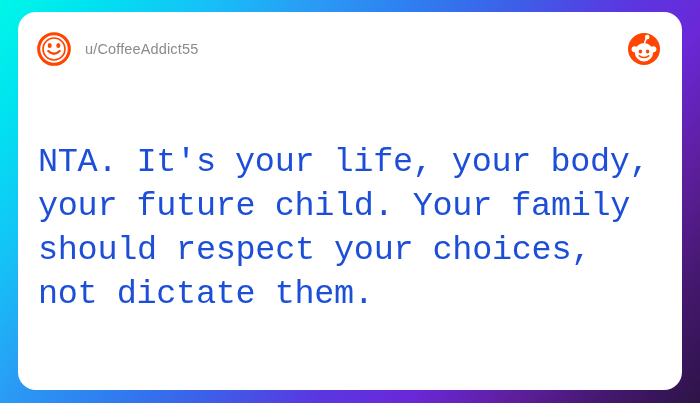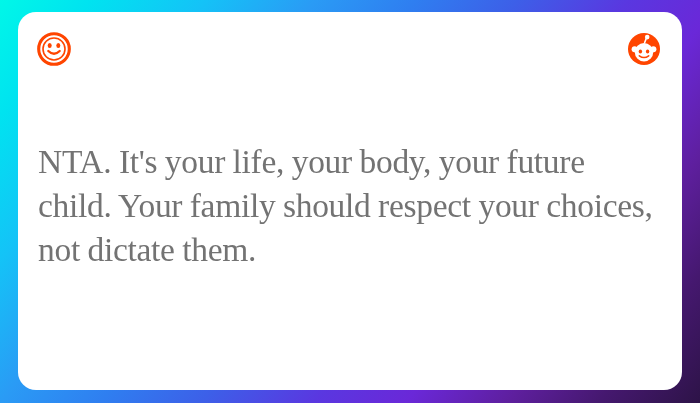--- a/index.html
+++ b/index.html
@@ -93,24 +93,24 @@
     right: 0;
     top: 128px;
     padding: 0 22px 0 20px;
     box-sizing: border-box;
   }
 
   .comment-text {
     margin: 0;
     font-size: 33.5px;
     line-height: 44px;
-    color: #737373;
+    color: #1d4ed8;
     letter-spacing: -0.3px;
     font-weight: 400;
-    font-family: Liberation Serif, serif;
+    font-family: Liberation Mono, monospace;
     word-spacing: -0.5px;
   }
 </style>
 </head>
 <body>
 
 <div class="canvas">
 
   <div class="card">
 
@@ -119,20 +119,21 @@
       <span class="avatar">
         <svg viewBox="0 0 36 36" width="36" height="36" xmlns="http://www.w3.org/2000/svg">
           <circle cx="18" cy="18" r="15.3" fill="none" stroke="#FF4500" stroke-width="3.1"></circle>
           <circle cx="18" cy="18" r="11.0" fill="none" stroke="#FF4500" stroke-width="1.6"></circle>
           <ellipse cx="13.7" cy="14.6" rx="2.0" ry="2.5" fill="#FF4500"></ellipse>
           <ellipse cx="22.3" cy="14.6" rx="2.0" ry="2.5" fill="#FF4500"></ellipse>
           <path d="M12.3 20.0 Q18 25.6 23.7 20.0" fill="none" stroke="#FF4500" stroke-width="2.3" stroke-linecap="round"></path>
         </svg>
       </span>
 
+      <span class="username">u/CoffeeAddict55</span>
 
       <span class="header-spacer"></span>
 
       <span class="brand-logo">
         <svg viewBox="0 0 32 32" width="32" height="32" xmlns="http://www.w3.org/2000/svg">
           <circle cx="16" cy="16" r="16" fill="#FF4500"></circle>
           <circle cx="16" cy="19.3" r="9.2" fill="#FFFFFF"></circle>
           <circle cx="6.6" cy="16.3" r="3.0" fill="#FFFFFF"></circle>
           <circle cx="25.4" cy="16.3" r="3.0" fill="#FFFFFF"></circle>
           <path d="M16.6 9.6 L18.6 4.6" stroke="#FFFFFF" stroke-width="1.5" fill="none" stroke-linecap="round"></path>

